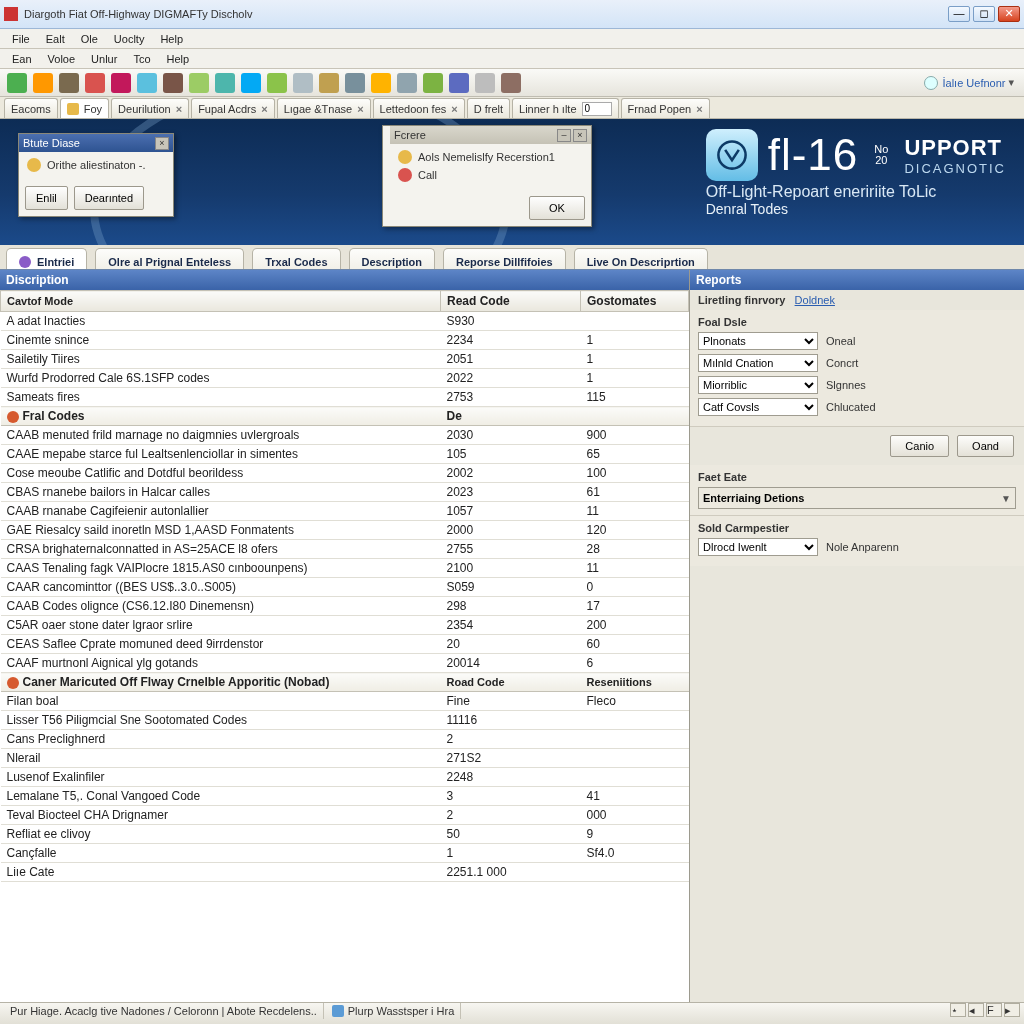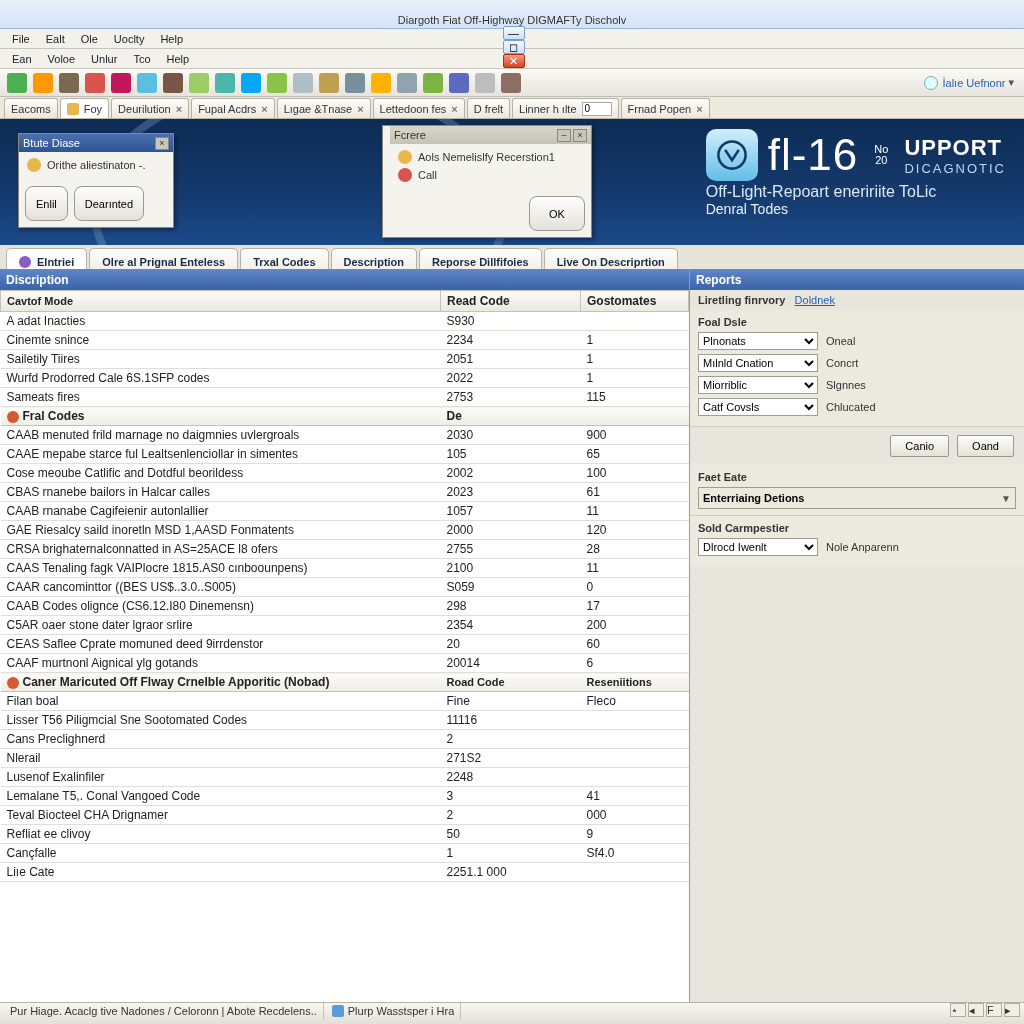--- a/index.html
+++ b/index.html
@@ -1,19 +1,19 @@
 <!DOCTYPE html>
 <html><head>
 <meta charset="utf-8">
 <style>
 * { box-sizing: border-box; margin: 0; padding: 0; font-family: Tahoma, Arial, sans-serif; font-size: 11px; }
 body { background: #ece9d8; width: 1024px; height: 1024px; overflow: hidden; position: relative; }
 
 
-.titlebar { height: 22px; background: linear-gradient(#e9f0fa,#d3e4f7); border-bottom: 1px solid #9db7d6; display: flex; align-items: center; padding: 14px 4px; flex-direction: column; }
+.titlebar { height: 22px; background: linear-gradient(#e9f0fa,#d3e4f7); border-bottom: 1px solid #9db7d6; display: flex; align-items: center; padding: 14px 4px; }
 .titlebar .app-icon { width: 14px; height: 14px; background: #c33; margin-right: 6px; }
 .titlebar .title { color: #333; flex: 1; }
 .winbtn { width: 22px; height: 16px; margin-left: 3px; border: 1px solid #7a9ec7; background: linear-gradient(#f4f9ff,#cfe1f5); text-align: center; line-height: 12px; border-radius: 2px; cursor: pointer; }
 .winbtn.close { background: linear-gradient(#f49a8a,#d6431f); color: #fff; border-color: #a92f12; }
 
 .menubar { height: 20px; background: #f2f1ec; border-bottom: 1px solid #c8c4b8; display: flex; align-items: center; padding-left: 4px; }
 .menubar span { padding: 2px 8px; color: #222; cursor: pointer; }
 .menubar2 { height: 20px; background: #f2f1ec; border-bottom: 1px solid #c8c4b8; display: flex; align-items: center; padding-left: 4px; }
 .menubar2 span { padding: 2px 8px; color: #222; cursor: pointer; }
 
@@ -42,26 +42,26 @@
 .brand .diag { font-size: 13px; letter-spacing: 2px; color: #bcd8ef; }
 .brand .sub { font-size: 16px; color: #d9e8f5; margin-top: 2px; }
 .brand .sub2 { font-size: 14px; color: #e8f1f8; }
 
 
 .mini-win { position: absolute; background: #f4f3ee; border: 1px solid #8a8878; box-shadow: 2px 2px 5px rgba(0,0,0,.4); }
 .mini-win .mw-title { height: 18px; background: linear-gradient(#4b6fb0,#2e5391); color:#fff; font-size:10px; display:flex; align-items:center; padding:0 4px; justify-content:space-between;}
 .mini-win .mw-title .mw-x { width: 14px; height: 13px; background: #c8c5b9; border:1px solid #888; color:#333; text-align:center; line-height:11px; cursor:pointer; font-size:9px;}
 .mini-win .mw-body { padding: 6px 8px; color: #333; }
 .mini-win .mw-btns { display:flex; gap:6px; padding: 4px 6px 6px; }
-.mini-win button { height: 35px; padding: 0 10px; background: linear-gradient(#fefefe,#e3e1d8); border: 1px solid #9c988c; border-radius: 8px; cursor:pointer; }
+.mini-win button { height: 24px; padding: 0 10px; background: linear-gradient(#fefefe,#e3e1d8); border: 1px solid #9c988c; border-radius: 2px; cursor:pointer; }
 .mw-body .mw-row { display:flex; align-items:center; gap:6px; margin-bottom:4px; }
 .mw-icon { width:14px; height:14px; border-radius:50%; }
 
 
-.bigtabs { height: 30px; background: #e7e4d9; border-bottom: 1px solid #b6b3a6; display:flex; align-items:flex-end; padding-left: 6px; gap: 2px;}
+.bigtabs { height: 30px; background: #e7e4d9; border-bottom: 1px solid #b6b3a6; display:flex; align-items:flex-end; padding-left: 6px; gap: 8px;}
 .bigtab { height: 26px; background: linear-gradient(#fdfdfb,#efede4); border:1px solid #b6b3a6; border-bottom:none; border-radius:5px 5px 0 0; padding:0 12px; display:flex; align-items:center; gap:6px; color:#1a2a4a; font-weight:bold; cursor:pointer;}
 .bigtab.active { background:#fff; }
 .bigtab .bt-icon { width:12px; height:12px; }
 
 
 .main { position:absolute; top: 269px; bottom: 22px; left:0; right:0; display:flex; border-top:1px solid #6f87aa;}
 .left { flex:1; display:flex; flex-direction:column; overflow:hidden; background:#fff; }
 .right { width: 335px; background:#e8e6dc; border-left:1px solid #9c9a8e; display:flex; flex-direction:column;}
 
 .section-hdr { height: 20px; background: linear-gradient(#5d85c7,#3a63a8); color:#fff; font-weight:bold; padding-left:6px; display:flex; align-items:center; font-size:12px;}

